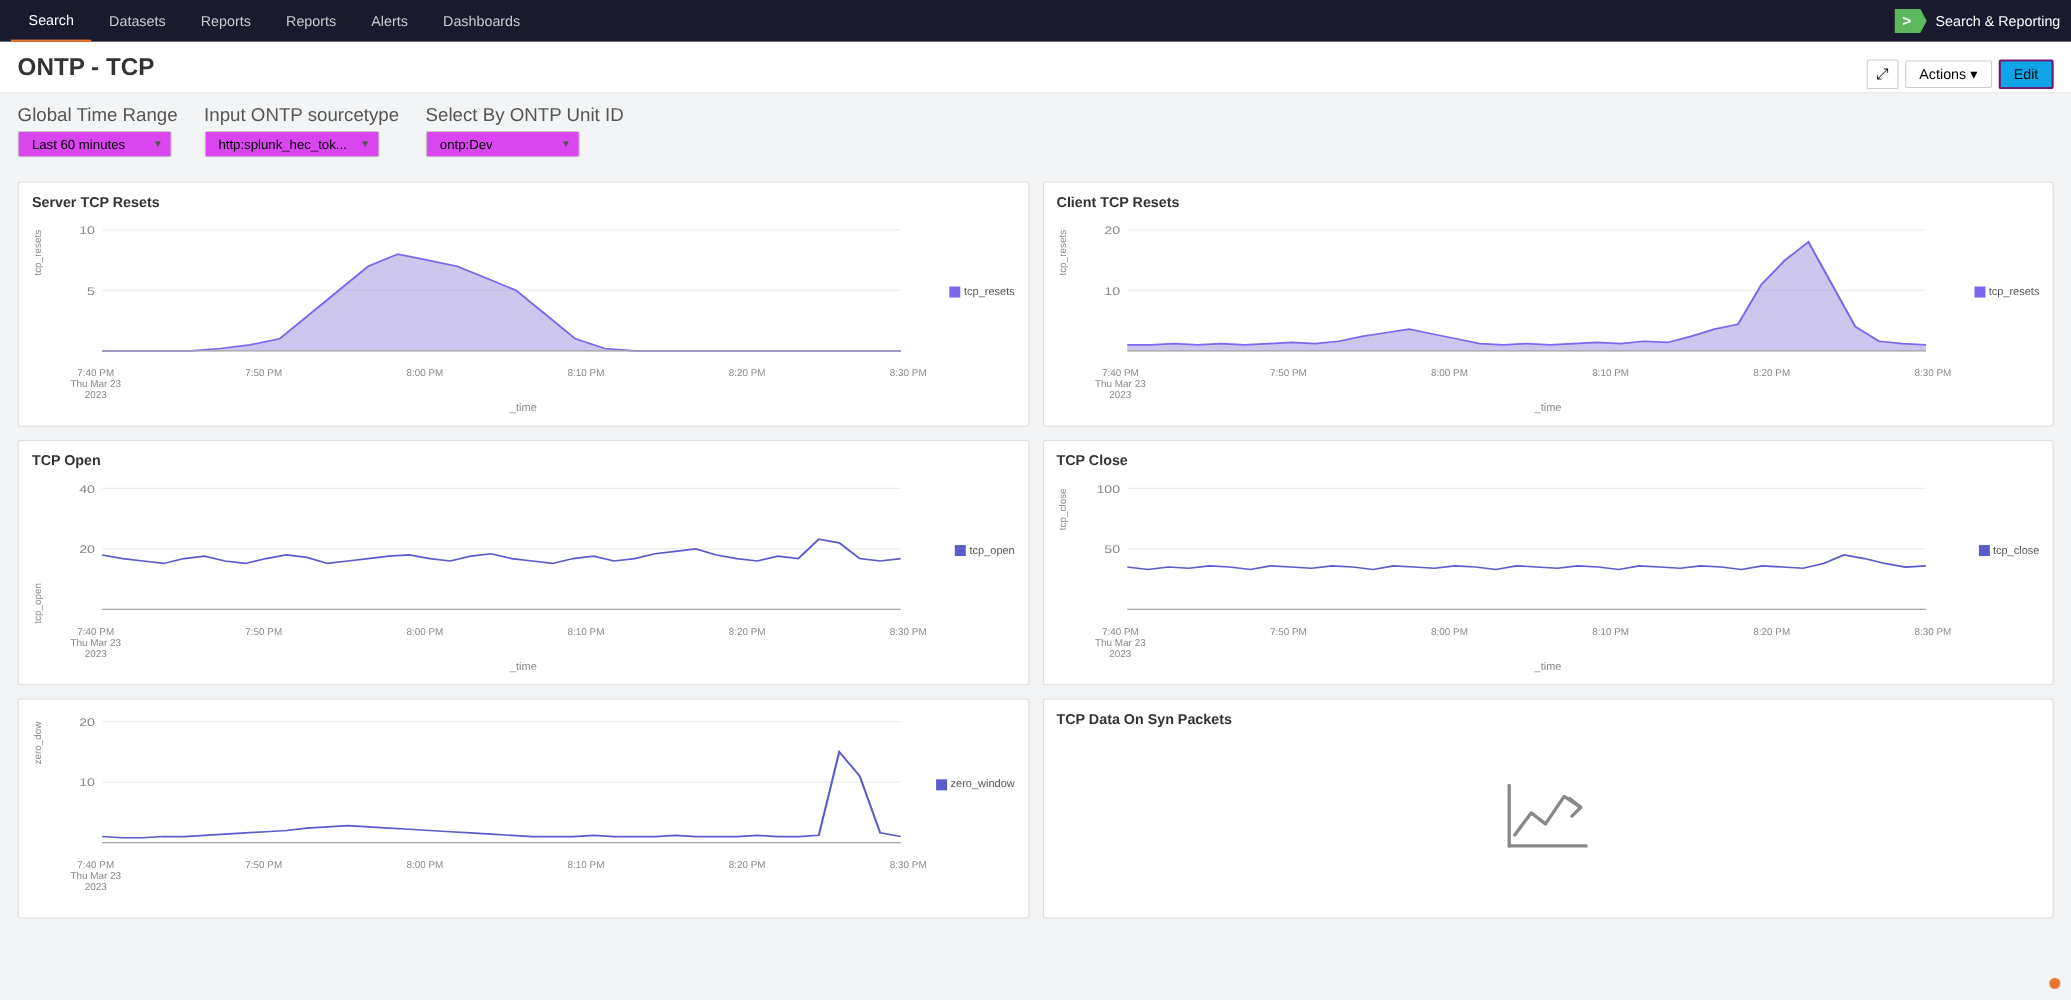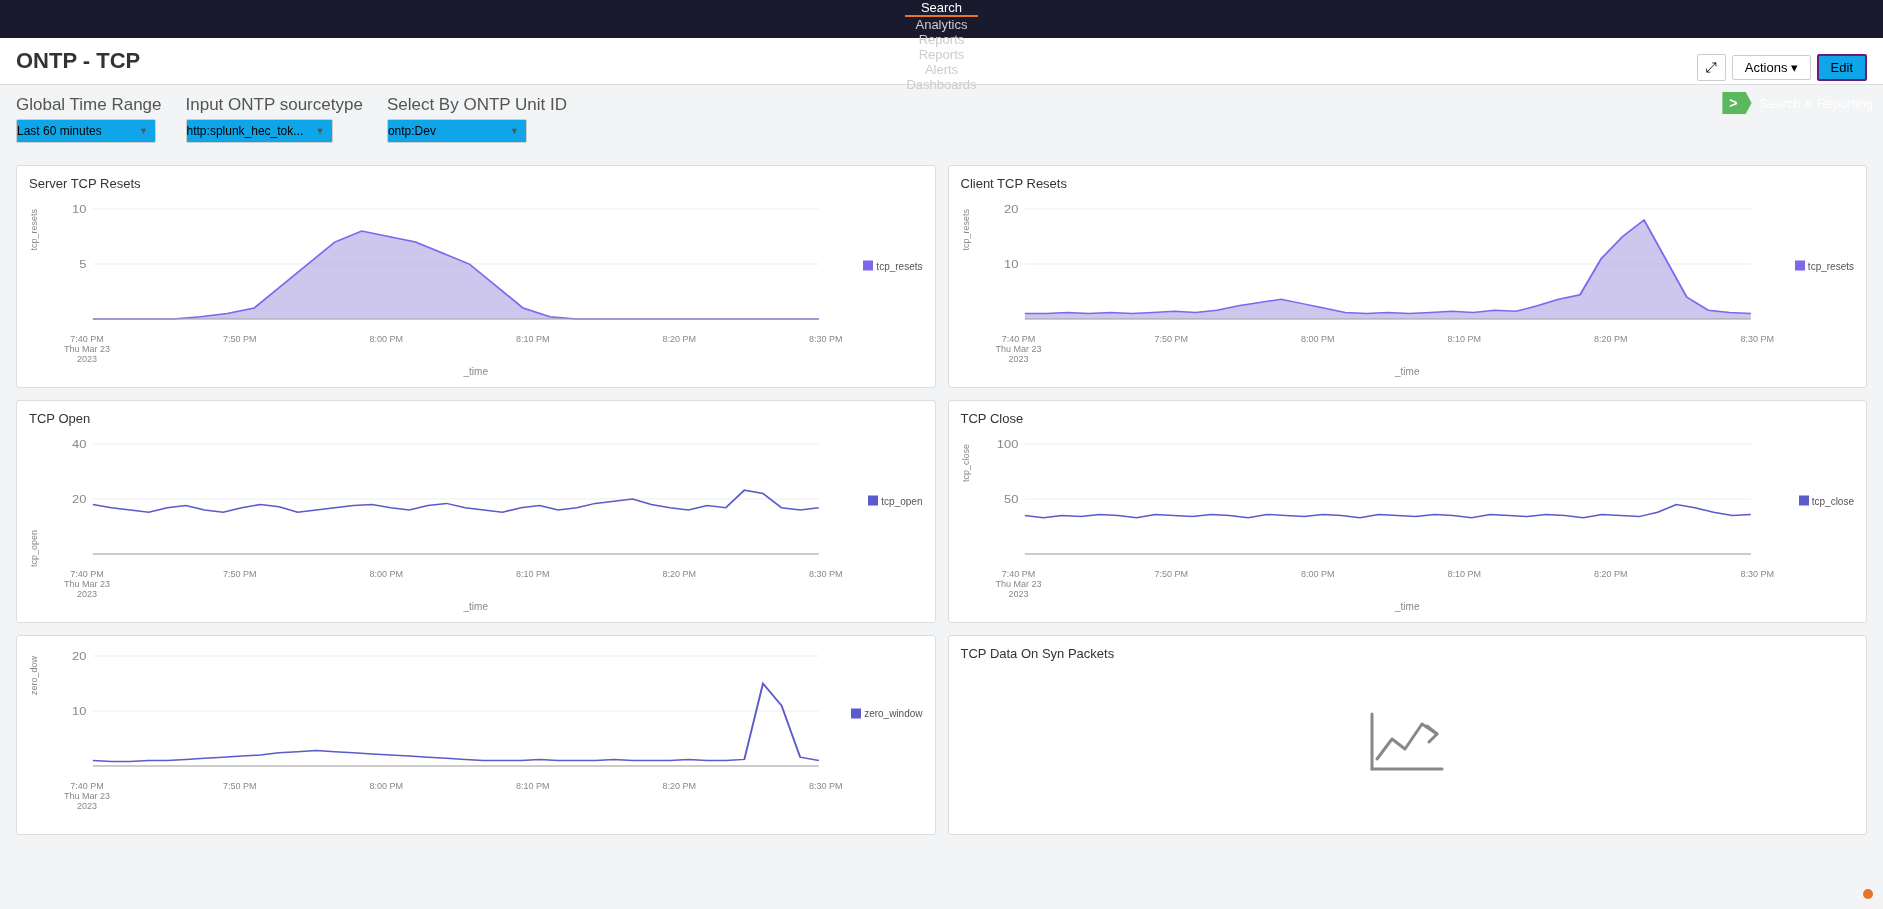--- a/index.html
+++ b/index.html
@@ -6,21 +6,20 @@
     body { font-family: Arial, sans-serif; background: #f2f4f5; color: #333; font-size: 13px; }
 
     
     .top-nav {
       background: #1a1a2e;
       display: flex;
       align-items: center;
       height: 38px;
       padding: 0 10px;
       color: #ccc;
-      flex-direction: column;
     }
     .top-nav .nav-item {
       padding: 0 16px;
       height: 38px;
       display: flex;
       align-items: center;
       cursor: pointer;
       font-size: 13px;
       color: #ccc;
     }
@@ -100,22 +99,22 @@
       align-items: flex-end;
     }
     .filter-group label {
       display: block;
       font-size: 17px;
       color: #555;
       margin-bottom: 4px;
     }
     .filter-select {
       border: 1px solid #ccc;
-      background: #0ea5e9;
-      padding: 4px 28px 4px 0;
+      background: #d946ef;
+      padding: 4px 28px 4px 12px;
       font-size: 12px;
       border-radius: 2px;
       cursor: pointer;
       appearance: none;
       -webkit-appearance: none;
       min-width: 140px;
       position: relative;
     }
     .select-wrapper {
       position: relative;
@@ -141,21 +140,21 @@
     }
     .chart-panel {
       background: #fff;
       border: 1px solid #ddd;
       border-radius: 3px;
       padding: 10px 12px;
       min-height: 200px;
     }
     .chart-title {
       font-size: 13px;
-      font-weight: 400;
+      font-weight: 700;
       color: #333;
       margin-bottom: 8px;
     }
     .axis-label-x {
       text-align: center;
       font-size: 10px;
       color: #888;
       margin-top: 2px;
     }
 
@@ -170,21 +169,21 @@
     }
   </style>
 </head>
 <body>
 
 <nav class="top-nav">
   <div class="nav-item active">
     <span>Search</span>
   </div>
   <div class="nav-item">
-    <span>Analytics</span>
+    <span>Datasets</span>
   </div>
   <div class="nav-item">
     <span>Reports</span>
   </div>
   <div class="nav-item">
     <span>Reports</span>
   </div>
   <div class="nav-item">
     <span>Alerts</span>
   </div>

